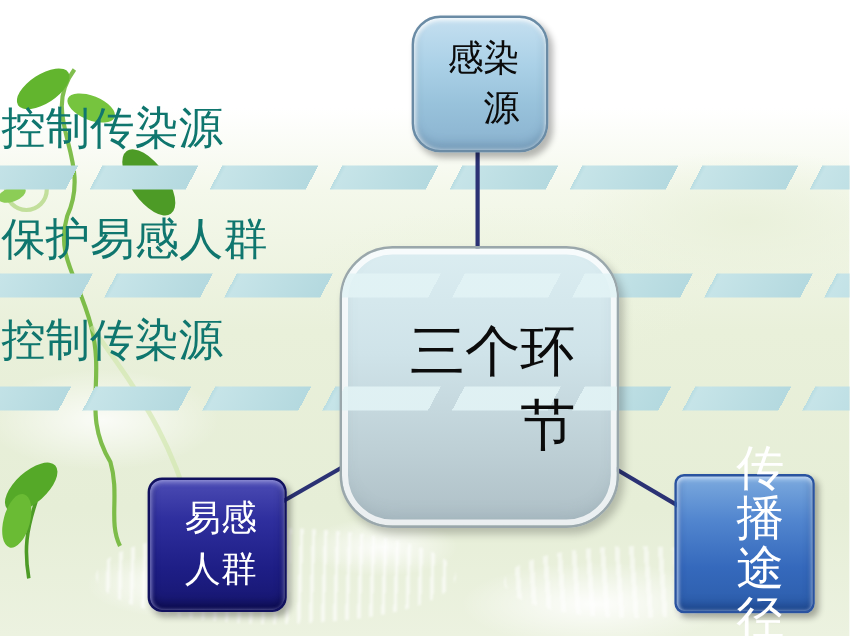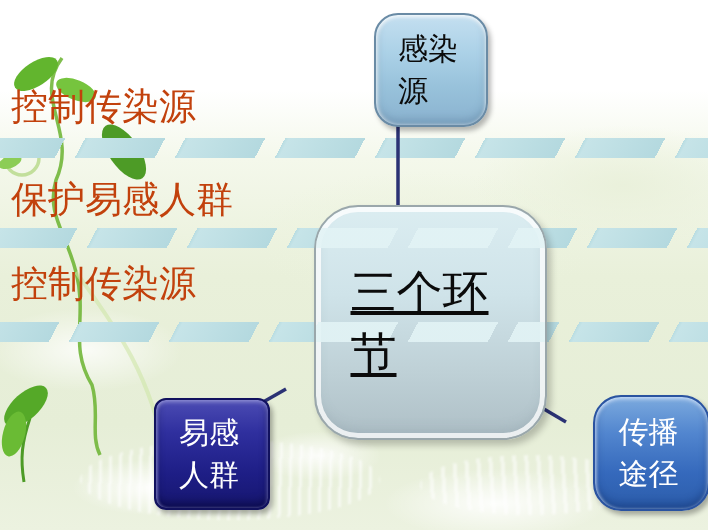--- a/index.html
+++ b/index.html
@@ -34,77 +34,76 @@
   .band{
     position:absolute;height:20px;width:780px;
     transform:skewX(-28deg);
     background:repeating-linear-gradient(90deg,#b9dde2 0,#c6e4e8 4px,#b4d9df 80px,rgba(0,0,0,0) 80px,rgba(0,0,0,0) 100px);
   }
   .band-1{top:138px;left:-20px;}
   .band-2{top:228px;left:-8px;}
   .band-3{top:322px;left:-26px;}
   
   .left-text{
-    position:absolute;left:11px;color:#c2410c;font-size:37px;line-height:1.1;
+    position:absolute;left:1px;color:#0f766e;font-size:37px;line-height:1.1;
     white-space:nowrap;
   }
   .lt1{top:87px;}
   .lt2{top:180px;}
   .lt3{top:264px;}
   
   .connectors{position:absolute;inset:0;pointer-events:none;}
   
   .node{
     position:absolute;display:flex;align-items:center;justify-content:center;
-    text-align:left;
-    margin-left:31px;
+    text-align:right;
   }
   .node .lbl{display:block;}
   .node-top{
     left:343px;top:13px;width:110px;height:110px;border-radius:24px;
     background:linear-gradient(180deg,#c4dff0 0%,#abd1e7 35%,#98c2db 65%,#8ab2cf 100%);
     border:2px solid #6a8ba5;
     box-shadow:inset 0 2px 4px rgba(255,255,255,.85), inset 2px 0 4px rgba(255,255,255,.4),
                inset 0 -5px 8px rgba(80,115,145,.4), 3px 4px 5px rgba(0,0,0,.28);
     color:#0b0b0b;font-size:30px;line-height:42px;
   }
   .node-top .lbl{width:66px;}
   .node-center{
     left:283px;top:205px;width:229px;height:231px;border-radius:44px;
     background:linear-gradient(180deg,#dbedf1 0%,#cfe3e9 38%,#bed0d6 72%,#aebfc6 100%);
     border:2px solid #9aa7ab;
     box-shadow:inset 0 0 0 5px rgba(255,255,255,.78), inset 0 -8px 12px rgba(120,140,150,.25),
                4px 5px 7px rgba(0,0,0,.22);
     color:#0b0b0b;font-size:46px;line-height:62px;
     overflow:hidden;
   }
-  .node-center .lbl{width:160px;position:relative;z-index:2;text-decoration:underline;}
+  .node-center .lbl{width:160px;position:relative;z-index:2;}
   .inner-band{
     position:absolute;height:20px;width:1100px;left:-303px;z-index:1;
     transform:skewX(-28deg);
     background:repeating-linear-gradient(90deg,rgba(226,243,245,.9) 0,rgba(226,243,245,.9) 80px,rgba(0,0,0,0) 80px,rgba(0,0,0,0) 100px);
   }
   .ib-1{top:21px;}
   .ib-2{top:115px;}
   .node-bl{
     left:123px;top:398px;width:112px;height:108px;border-radius:12px;
     background:linear-gradient(180deg,#4c4cb4 0%,#2f2f9e 30%,#1e1e86 68%,#16166f 100%);
     border:2px solid #11115e;
     box-shadow:inset 0 2px 4px rgba(170,170,230,.7), inset 2px 0 3px rgba(150,150,220,.4),
                inset 0 -5px 8px rgba(0,0,40,.5), 3px 4px 5px rgba(0,0,0,.3);
     color:#ffffff;font-size:30px;line-height:42px;
   }
   .node-bl .lbl{width:66px;}
   .node-br{
-    left:562px;top:395px;width:113px;height:112px;border-radius:28px;
+    left:562px;top:395px;width:113px;height:112px;border-radius:8px;
     background:linear-gradient(180deg,#7caade 0%,#5286cf 32%,#3569bc 68%,#2c5dab 100%);
     border:2px solid #2a53a0;
     box-shadow:inset 0 2px 4px rgba(220,235,255,.8), inset 2px 0 3px rgba(200,220,250,.4),
                inset 0 -5px 8px rgba(10,40,100,.45), 3px 4px 5px rgba(0,0,0,.3);
-    color:#ffffff;font-size:30px;line-height:42px;
+    color:#ffffff;font-size:40px;line-height:42px;
   }
   .node-br .lbl{width:66px;}
   .deco{position:absolute;pointer-events:none;}
 </style>
 </head>
 <body>
 
 <div class="bg"></div>
 <div class="grunge"></div>
 <div class="grunge2"></div>

